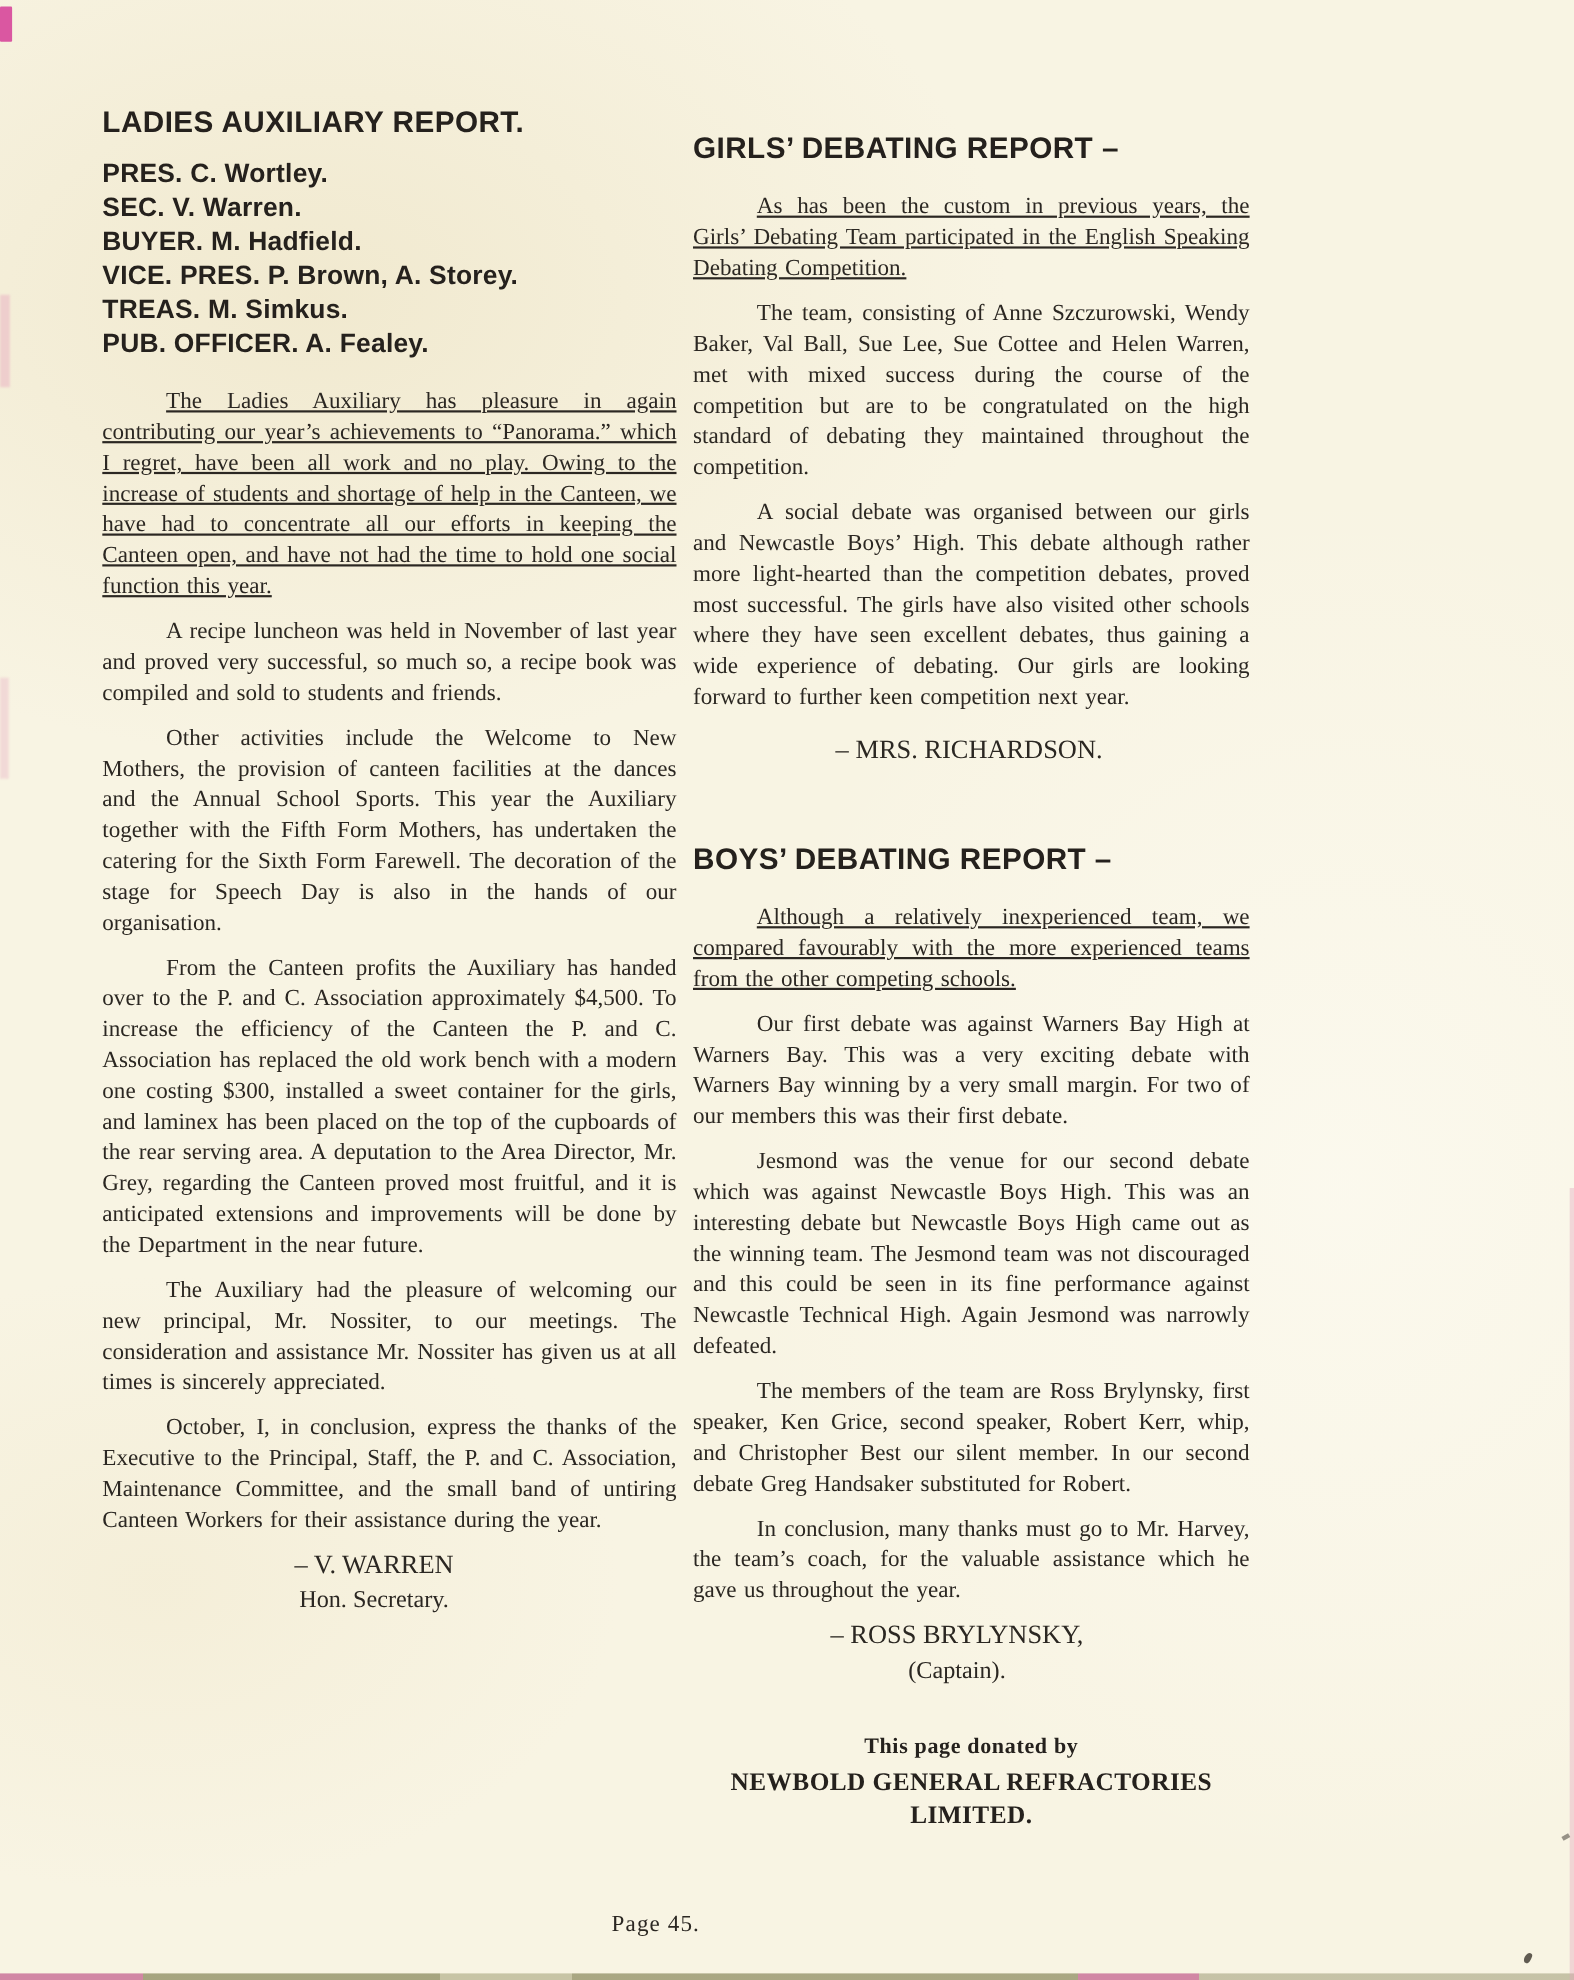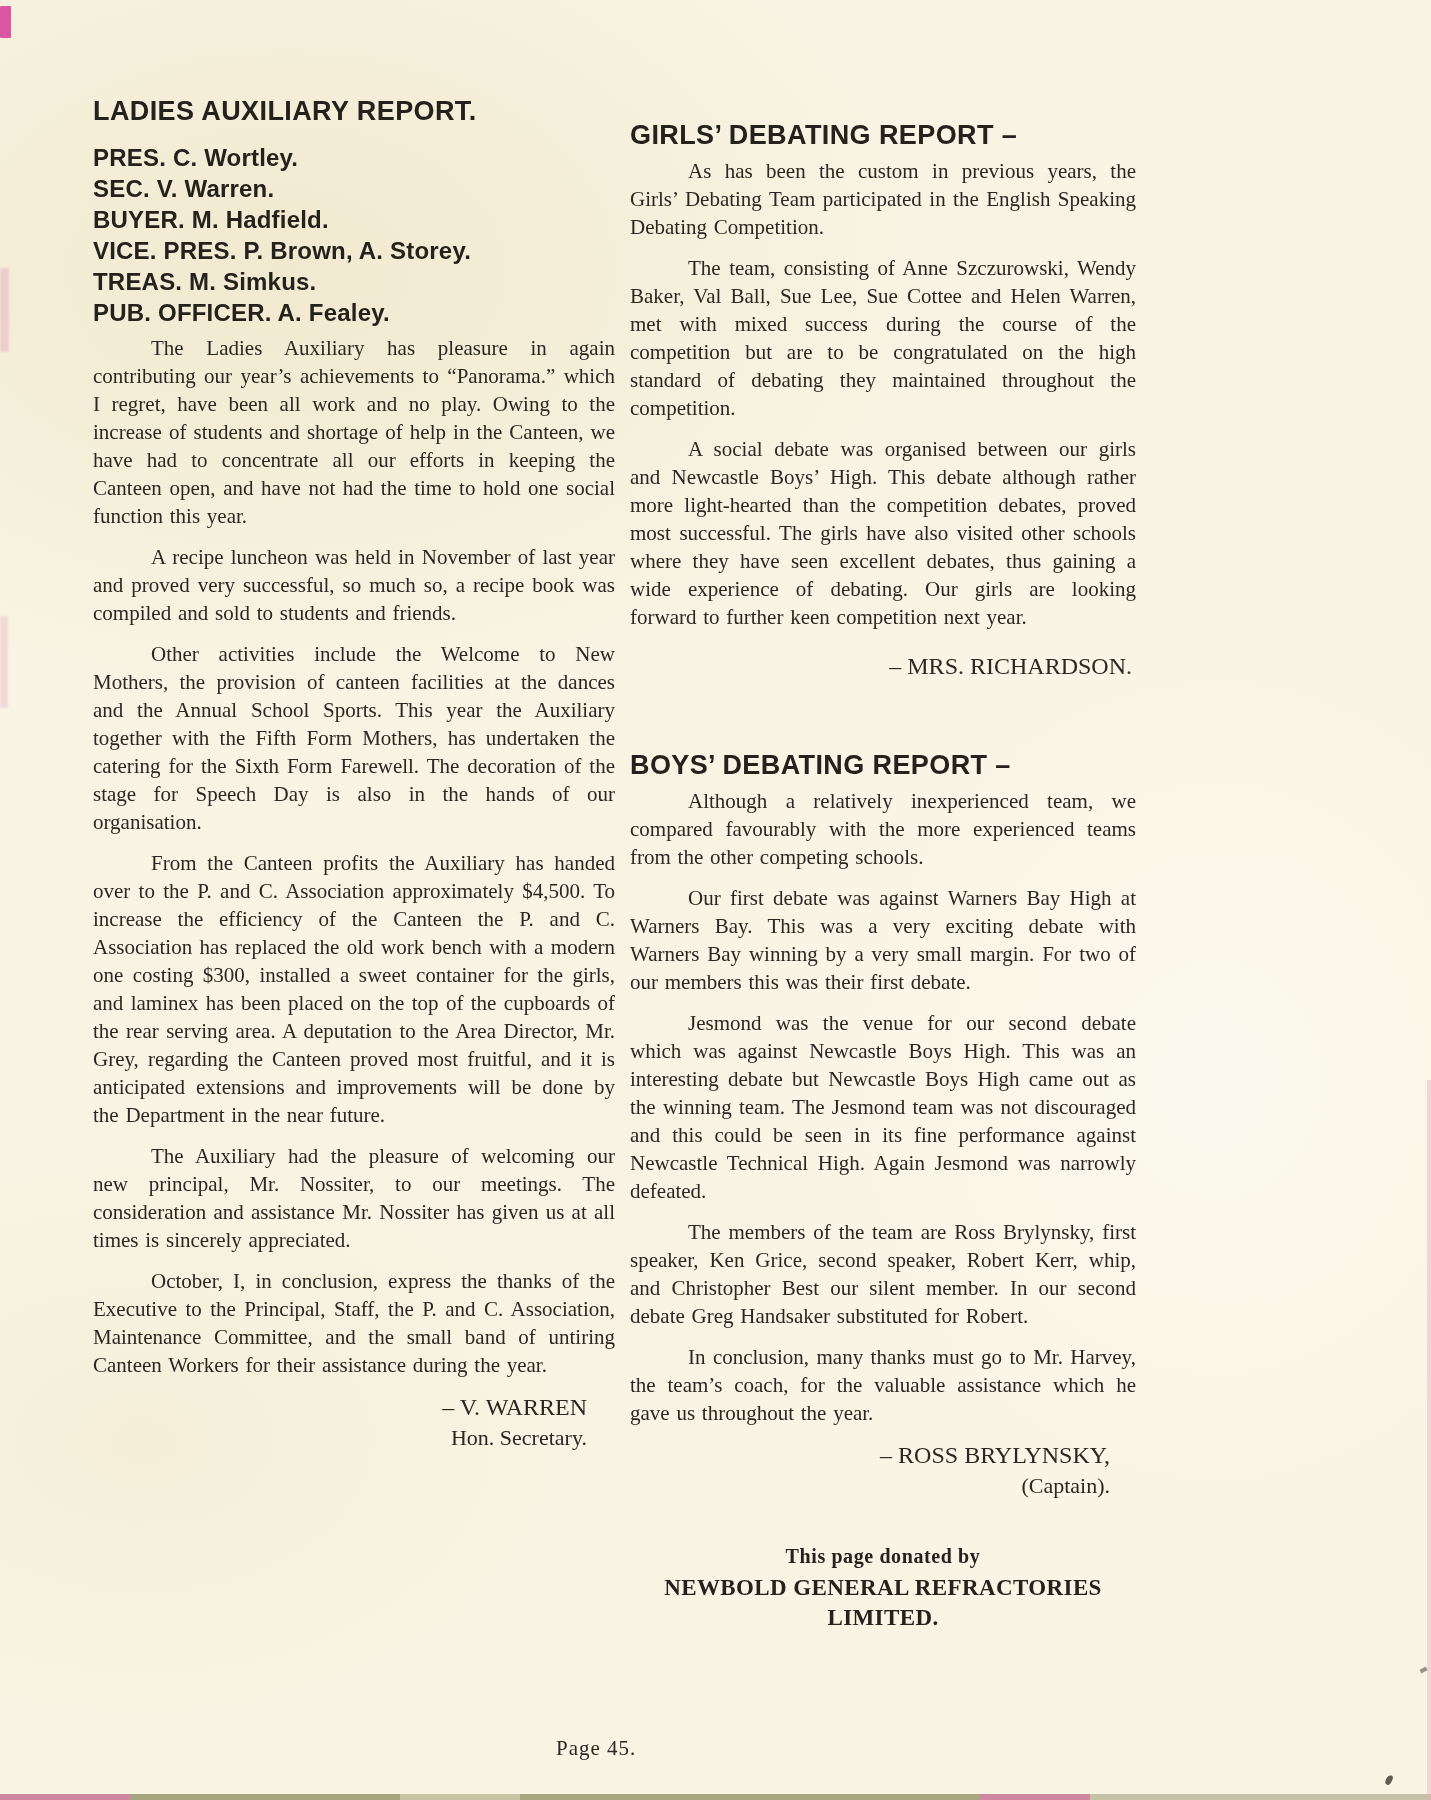--- a/index.html
+++ b/index.html
@@ -54,23 +54,23 @@
     color: #25211d; letter-spacing: 0.2px;
   }
   .body-p {
     font-family: "Liberation Serif", serif;
     font-size: 21px; line-height: 28px;
     text-align: justify; text-indent: 58px;
     margin: 0 0 13px 0;
     word-spacing: 1.5px;
     color: #2b2722;
   }
-  .first-after-list { margin-top: 6px; }
+  .first-after-list { margin-top: 22px; text-decoration: underline; }
 
-  .sig { text-align: right; font-family: "Liberation Serif", serif; color: #2b2722; }
+  .sig { text-align: center; font-family: "Liberation Serif", serif; color: #2b2722; }
   .sig-name { font-size: 24px; line-height: 31px; }
   .sig-role { font-size: 22px; line-height: 30px; }
   .sig-left { margin-top: 8px; padding-right: 28px; }
   .sig-girls { margin-top: 20px; padding-right: 4px; margin-bottom: 0; }
   .sig-boys { margin-top: 10px; padding-right: 26px; }
 
   .boys-section-gap { margin-top: 68px; }
 
   .donation { margin-top: 42px; text-align: center; color: #25211d; }
   .donation-line1 { font-weight: 700; font-size: 20px; line-height: 26px; letter-spacing: 0.6px; }

